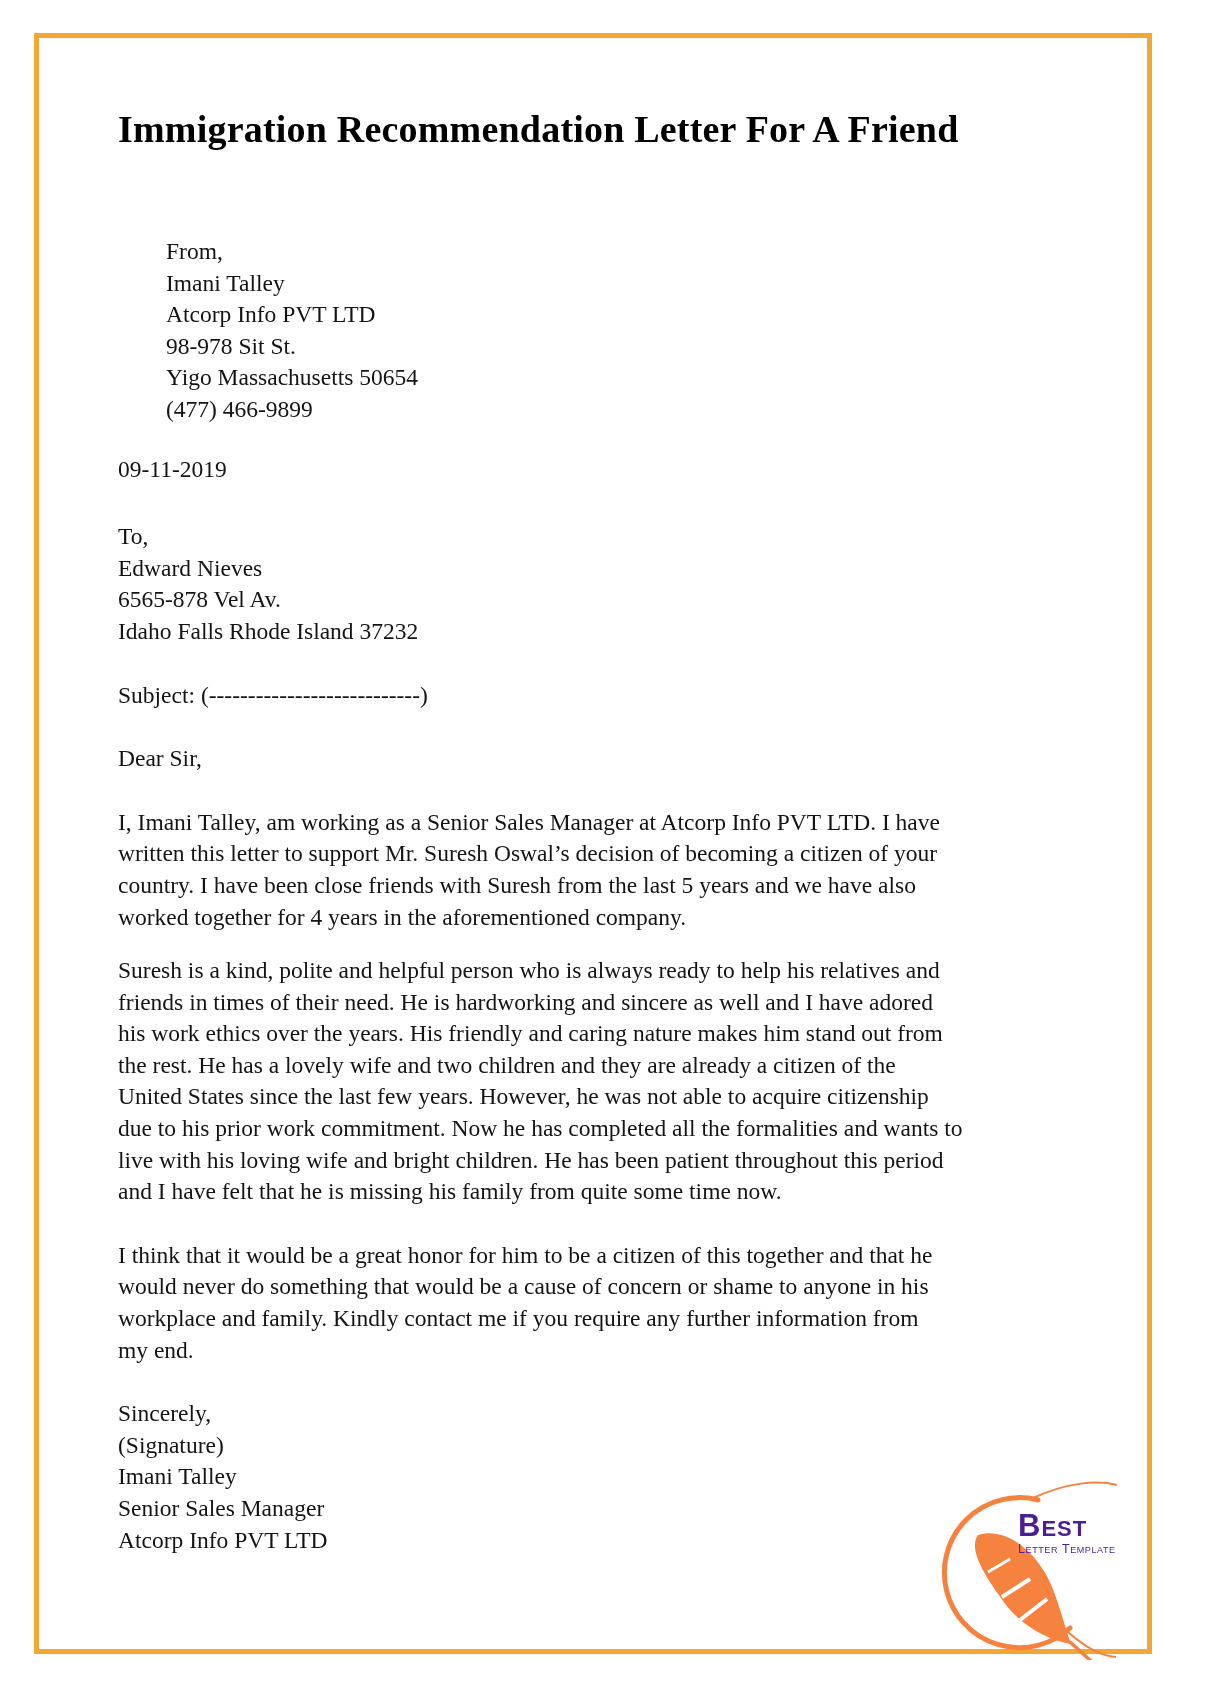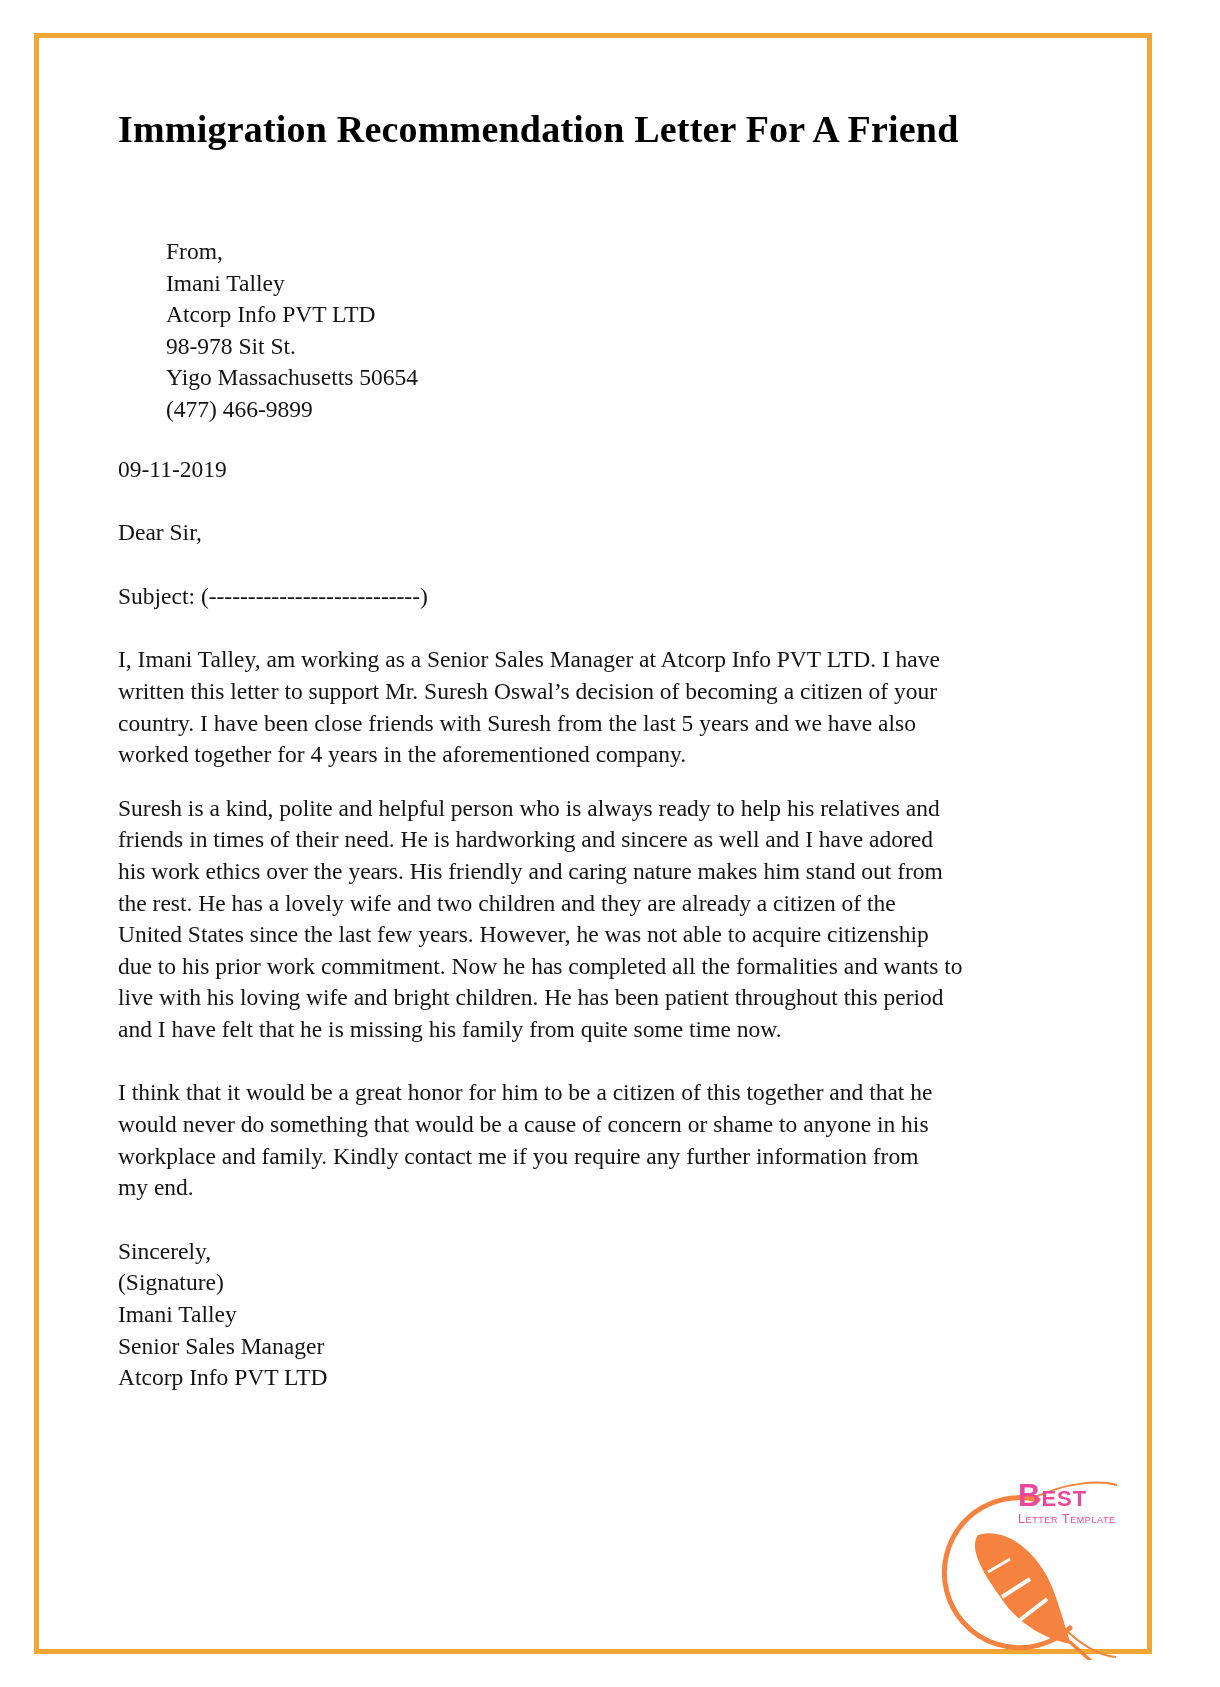--- a/index.html
+++ b/index.html
@@ -52,24 +52,24 @@
     position: absolute;
     right: 70px;
     bottom: 27px;
     width: 200px;
     height: 180px;
   }
   .logo svg { position: absolute; left: 0; top: 0; width: 200px; height: 180px; }
   .logo-text {
     position: absolute;
     left: 100px;
-    top: 0;
+    top: 30px;
     width: 100px;
     font-family: "Liberation Sans", sans-serif;
-    color: #ec4899;
+    color: #4c1d95;
     line-height: 1;
   }
   .brand {
     font-variant: small-caps;
     font-weight: bold;
     font-size: 31px;
     letter-spacing: 1px;
     margin: 0;
   }
   .tagline {
@@ -93,24 +93,28 @@
 
     <div class="block from-block">From,
 Imani Talley
 Atcorp Info PVT LTD
 98-978 Sit St.
 Yigo Massachusetts 50654
 (477) 466-9899</div>
 
     <div class="block date-line">09-11-2019</div>
 
+    <div class="block to-block">To,
+Edward Nieves
+6565-878 Vel Av.
+Idaho Falls Rhode Island 37232</div>
+
+    <div class="block">Subject: (---------------------------)</div>
 
     <div class="block">Dear Sir,</div>
-
-    <div class="block">Subject: (---------------------------)</div>
 
     <div class="block">I, Imani Talley, am working as a Senior Sales Manager at Atcorp Info PVT LTD. I have
 written this letter to support Mr. Suresh Oswal’s decision of becoming a citizen of your
 country. I have been close friends with Suresh from the last 5 years and we have also
 worked together for 4 years in the aforementioned company.</div>
 
     <div class="block para-2">Suresh is a kind, polite and helpful person who is always ready to help his relatives and
 friends in times of their need. He is hardworking and sincere as well and I have adored
 his work ethics over the years. His friendly and caring nature makes him stand out from
 the rest. He has a lovely wife and two children and they are already a citizen of the

